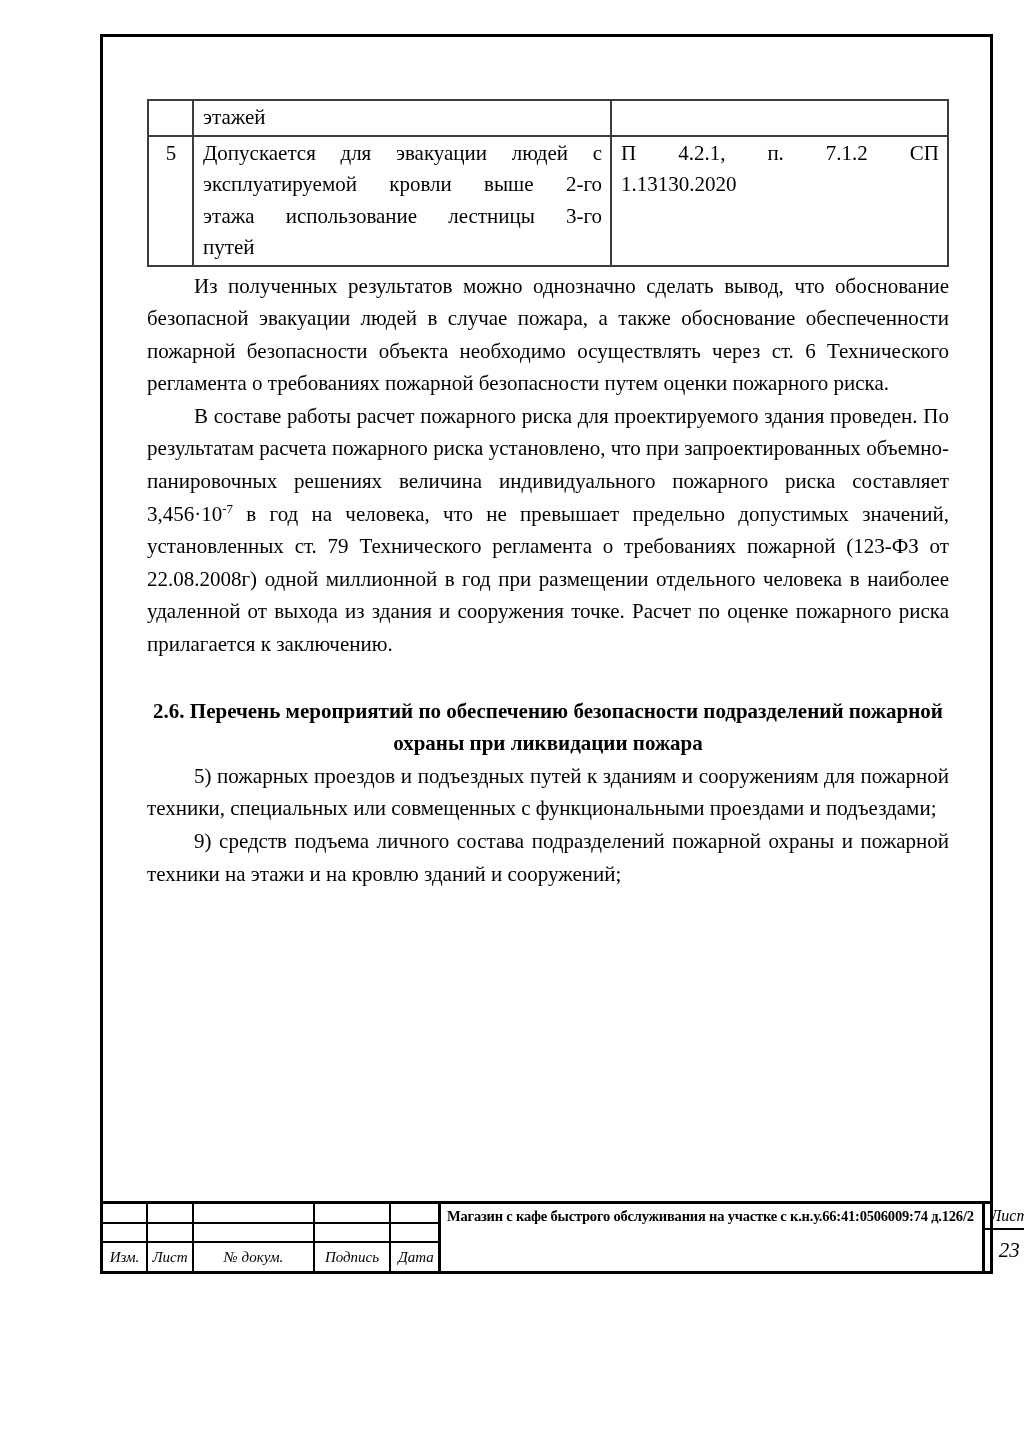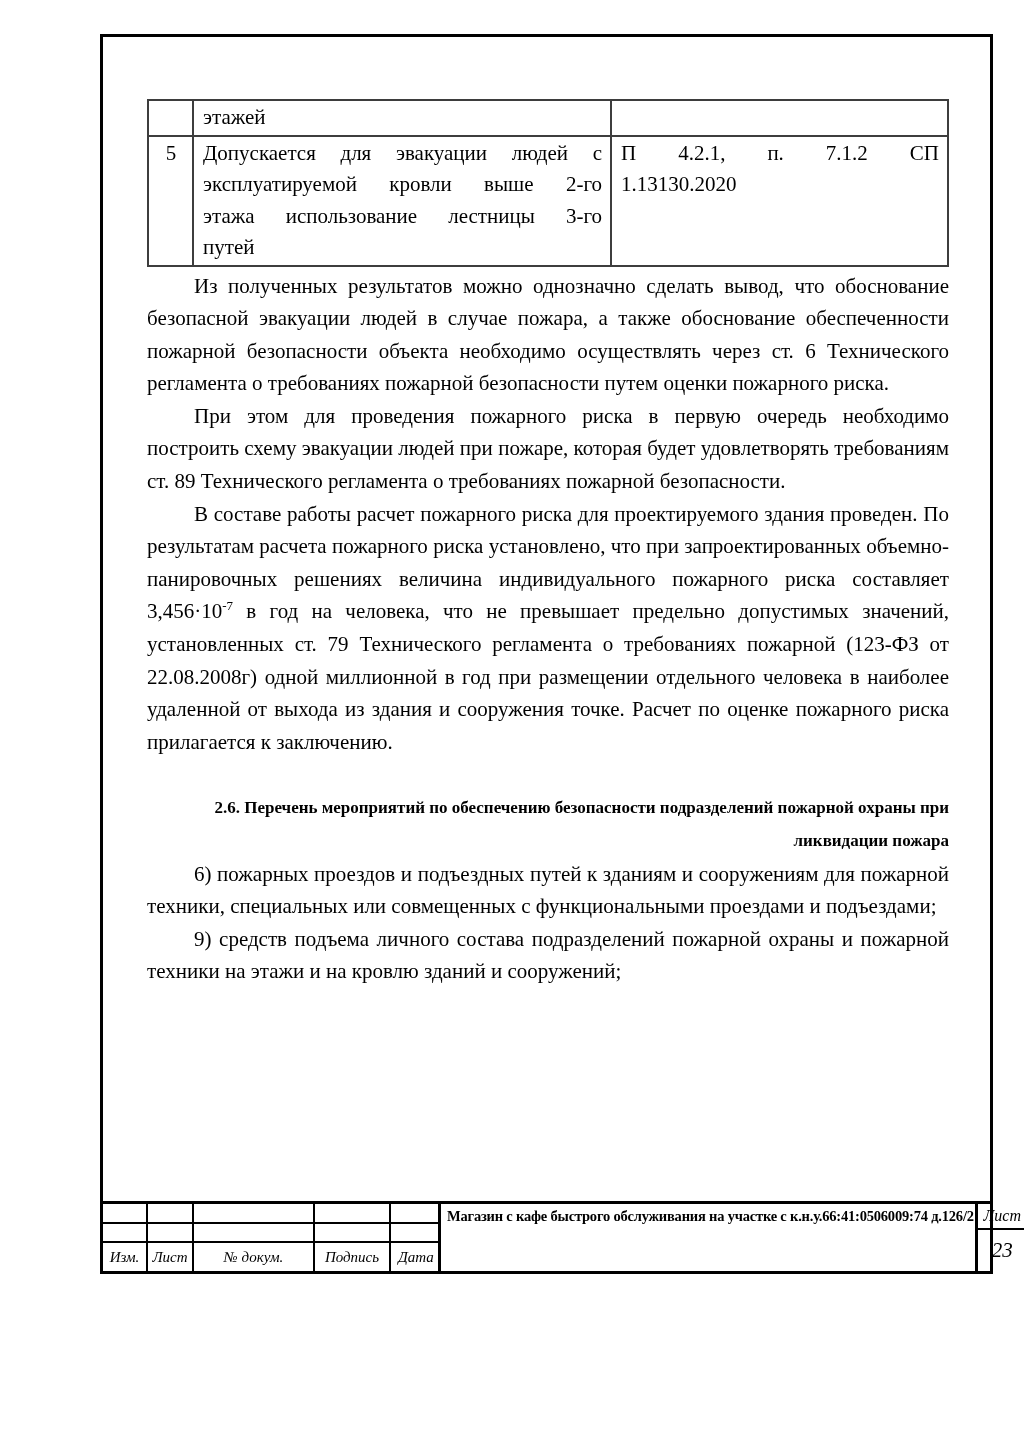--- a/index.html
+++ b/index.html
@@ -44,24 +44,24 @@
   td.c-text { width: 418px; }
   td.c-ref { padding-left: 11px; }
   .jline { text-align: justify; text-align-last: justify; }
   .lline { text-align: left; }
 
   
   p.body-par { margin: 0; text-indent: 47px; }
   p.first-after-table { margin-top: 3px; }
 
   h2.section-heading {
-    font-size: 17px;
+    font-size: 21px;
     line-height: 32.6px;
     font-weight: bold;
-    text-align: right;
+    text-align: center;
     margin: 34px 0 0 0;
   }
 
   
   .titleblock {
     position: absolute;
     left: -3px; right: -3px; bottom: -3px;
     height: 73px;
     border: 3px solid #000;
     background: #fff;
@@ -93,21 +93,21 @@
   table.tb-grid col.w-pod { width: 76px; }
   table.tb-grid col.w-dat { width: 51px; }
   table.tb-grid td:first-child { border-left: none; }
   table.tb-grid td:last-child { border-right: none; margin-left: 40px; }
   table.tb-grid tr:first-child td { border-top: none; }
   table.tb-grid tr:last-child td { border-bottom: none; }
 
   .tb-title {
     flex: 1 1 auto;
     border-right: 3px solid #000;
-    padding: 2px 1px 0 6px;
+    padding: 2px 8px 0 6px;
     font-weight: bold;
     font-size: 14.5px;
     line-height: 20px;
     text-align: center;
     white-space: nowrap;
     letter-spacing: -0.2px;
   }
   .tb-sheetcol {
     width: 49px; flex: 0 0 49px;
     display: flex;
@@ -155,28 +155,27 @@
         <td class="c-ref">
           <div class="jline">П 4.2.1, п. 7.1.2 СП</div>
           <div class="lline">1.13130.2020</div>
         </td>
       </tr>
     </tbody>
       </table>
 
     <p class="body-par first-after-table">Из полученных результатов можно однозначно сделать вывод, что обоснование безопасной эвакуации людей в случае пожара, а также обоснование обеспеченности пожарной безопасности объекта необходимо осуществлять через ст. 6 Технического регламента о требованиях пожарной безопасности путем оценки пожарного риска.</p>
 
-    <p class="body-par">При этом для проведения пожарного риска в первую очередь необходимо построить схему эвакуации людей при пожаре, которая будет удовлетворять требованиям ст. 89 Технического регламента о требованиях пожарной безопасности.</p>
 
     <p class="body-par"><span>В составе работы расчет пожарного риска для проектируемого здания проведен. По результатам расчета пожарного риска установлено, что при запроектированных объемно-панировочных решениях величина индивидуального пожарного риска составляет 3,456·10</span><sup class="risk-sup">-7</sup><span> в год на человека, что не превышает предельно допустимых значений, установленных ст. 79 Технического регламента о требованиях пожарной (123-ФЗ от 22.08.2008г) одной миллионной в год при размещении отдельного человека в наиболее удаленной от выхода из здания и сооружения точке. Расчет по оценке пожарного риска прилагается к заключению.</span></p>
 
     <h2 class="section-heading">2.6. Перечень мероприятий по обеспечению безопасности подразделений пожарной охраны при ликвидации пожара</h2>
 
 
-    <p class="body-par">6) пожарных проездов и подъездных путей к зданиям и сооружениям для пожарной техники, специальных или совмещенных с функциональными проездами и подъездами;</p>
+    <p class="body-par">5) пожарных проездов и подъездных путей к зданиям и сооружениям для пожарной техники, специальных или совмещенных с функциональными проездами и подъездами;</p>
 
     <p class="body-par">9) средств подъема личного состава подразделений пожарной охраны и пожарной техники на этажи и на кровлю зданий и сооружений;</p>
 
   </div>
 
   <div class="titleblock">
     <div class="tb-left">
       <table class="tb-grid">
         <colgroup>
           <col class="w-izm">

